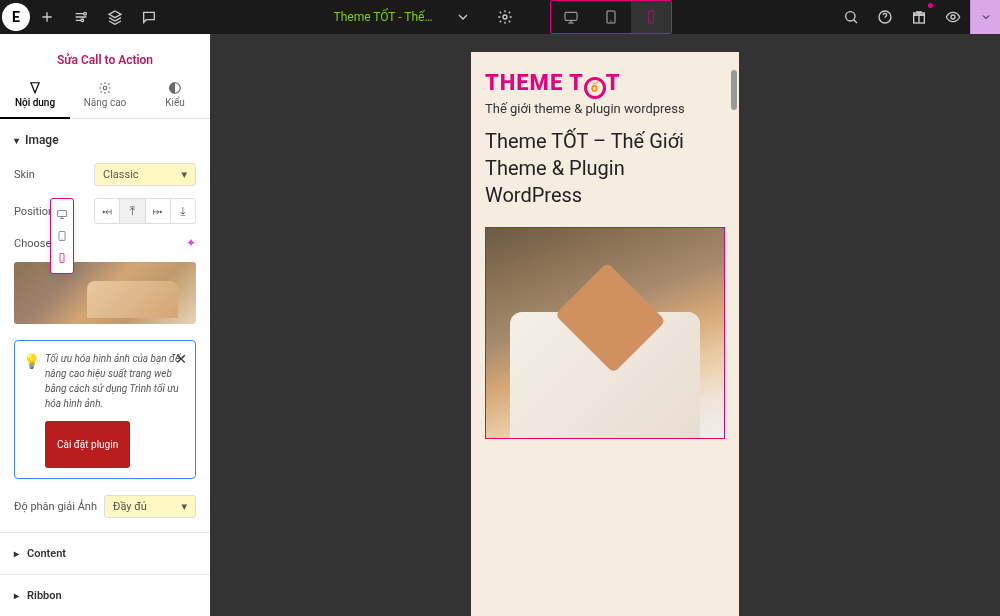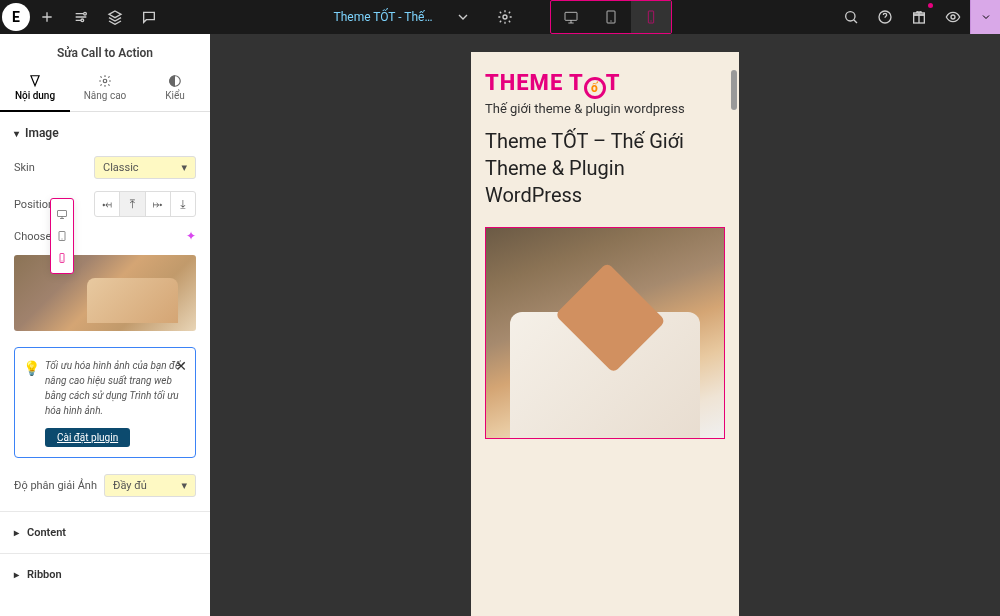--- a/index.html
+++ b/index.html
@@ -5,36 +5,36 @@
 * { margin: 0; padding: 0; box-sizing: border-box; font-family: -apple-system, BlinkMacSystemFont, "Segoe UI", Roboto, sans-serif; }
 body { background: #1a1a1a; width: 1000px; height: 616px; overflow: hidden; display: flex; flex-direction: column; }
 
 
 .topbar { height: 34px; background: #1a1a1a; display: flex; align-items: center; color: #fff; font-size: 12px; }
 .topbar-left { display: flex; align-items: center; gap: 0; }
 .elementor-logo { width: 28px; height: 28px; background: #fff; border-radius: 50%; display: flex; align-items: center; justify-content: center; margin-left: 2px; color: #000; font-weight: bold; font-size: 14px; }
 .top-icon { width: 34px; height: 34px; display: flex; align-items: center; justify-content: center; cursor: pointer; color: #ccc; }
 .top-icon svg { width: 16px; height: 16px; }
 .topbar-center { flex: 1; display: flex; align-items: center; justify-content: center; gap: 8px; }
-.page-title { color: #7dd3fc; font-size: 12px; padding: 0 6px; }
+.page-title { color: #84cc16; font-size: 12px; padding: 0 6px; }
 .device-switcher { display: flex; border: 1px solid #e6007e; border-radius: 2px; margin-left: 20px; }
 .device-btn { width: 40px; height: 32px; display: flex; align-items: center; justify-content: center; cursor: pointer; }
 .device-btn.active { background: #333; }
 .device-btn svg { width: 16px; height: 16px; stroke: #fff; fill: none; }
 .device-btn.active svg { stroke: #e6007e; }
 .topbar-right { display: flex; align-items: center; }
 .publish-btn { background: #d9a8e8; color: #000; height: 34px; padding: 0 18px; display: flex; align-items: center; font-size: 12px; cursor: pointer; }
 .publish-chevron { background: #d9a8e8; width: 30px; height: 34px; display: flex; align-items: center; justify-content: center; cursor: pointer; border-left: 1px solid #c890dc; }
 
 
 .main { flex: 1; display: flex; overflow: hidden; }
 
 
 .sidebar { width: 210px; background: #fff; display: flex; flex-direction: column; overflow-y: auto; font-size: 11px; color: #333; }
-.sidebar-title { text-align: center; padding: 12px 0 8px; font-size: 12px; font-weight: 600; color: #404040; }
+.sidebar-title { text-align: center; padding: 12px 0 8px; font-size: 12px; font-weight: 600; color: #be185d; margin-top: 7px; }
 .tabs { display: flex; border-bottom: 1px solid #e0e0e0; }
 .tab { flex: 1; text-align: center; padding: 6px 0 10px; cursor: pointer; font-size: 10px; color: #666; position: relative; }
 .tab.active { color: #000; font-weight: 500; }
 .tab.active::after { content: ''; position: absolute; bottom: -1px; left: 0; right: 0; height: 2px; background: #000; }
 .tab-icon { display: block; margin: 0 auto 2px; width: 14px; height: 14px; }
 
 .section-header { display: flex; align-items: center; padding: 14px 14px 10px; font-size: 12px; font-weight: 600; cursor: pointer; }
 .section-header .chev { margin-right: 6px; font-size: 10px; }
 
 .ctrl-row { display: flex; align-items: center; padding: 6px 14px; font-size: 11px; color: #555; }
@@ -53,21 +53,21 @@
 .device-popup-item.active svg { stroke: #e6007e; }
 
 .ai-icon { margin-left: auto; color: #d946ef; font-size: 12px; cursor: pointer; }
 
 .image-preview { margin: 6px 14px; height: 76px; background: linear-gradient(135deg, #8b7355 0%, #a0826d 30%, #d4a574 50%, #c19a6b 70%, #e8d5b7 100%); border-radius: 3px; cursor: pointer; position: relative; overflow: hidden; }
 .image-preview::before { content: ''; position: absolute; top: 30%; left: 40%; width: 50%; height: 60%; background: linear-gradient(135deg, #e8c9a0, #d4a574); border-radius: 8px 8px 0 0; }
 
 .tip-box { margin: 10px 14px; border: 1px solid #3b82f6; border-radius: 4px; padding: 10px 10px 10px 30px; position: relative; font-size: 10px; color: #555; font-style: italic; line-height: 1.5; }
 .tip-box .bulb { position: absolute; left: 8px; top: 10px; color: #3b82f6; font-size: 14px; font-style: normal; }
 .tip-box .close-x { position: absolute; right: 8px; top: 8px; cursor: pointer; color: #333; font-style: normal; font-size: 14px; }
-.tip-btn { display: inline-block; margin-top: 10px; background: #0c4a6e; color: #fff; padding: 2px 12px; border-radius: 3px; font-size: 10px; font-style: normal; cursor: pointer; text-decoration: underline; }
+.tip-btn { display: inline-block; margin-top: 10px; background: #b91c1c; color: #fff; padding: 16px 12px; border-radius: 3px; font-size: 10px; font-style: normal; cursor: pointer; }
 
 .accordion-item { border-top: 1px solid #e8e8e8; padding: 14px; font-size: 11px; font-weight: 600; display: flex; align-items: center; cursor: pointer; }
 .accordion-item .chev { margin-right: 8px; font-size: 10px; }
 
 
 .collapse-handle { position: absolute; left: 210px; top: 360px; width: 12px; height: 30px; background: #fff; border: 1px solid #ddd; border-left: none; border-radius: 0 3px 3px 0; display: flex; align-items: center; justify-content: center; cursor: pointer; font-size: 8px; color: #666; }
 
 
 .canvas { flex: 1; background: #333; display: flex; justify-content: center; padding-top: 18px; overflow: hidden; position: relative; }
 .mobile-frame { width: 268px; background: #f5ede0; position: relative; overflow-y: auto; padding: 18px 14px; }

